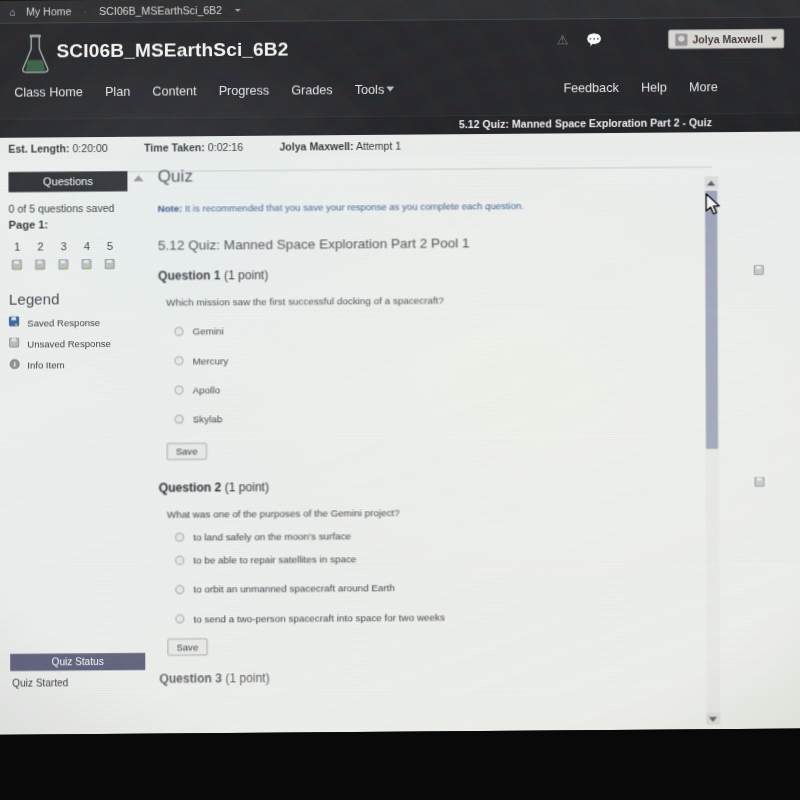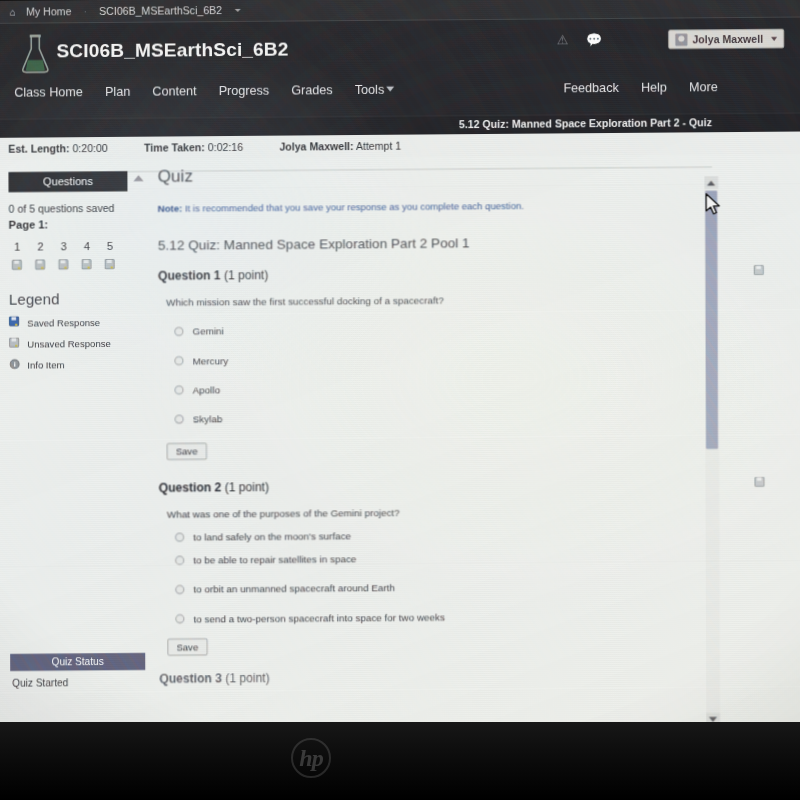--- a/index.html
+++ b/index.html
@@ -579,17 +579,14 @@
     </svg>
 
     <div id="moire1"></div>
     <div id="moire2"></div>
     <div id="moire3"></div>
     <div id="glare"></div>
     <div id="grain"></div>
     <div id="vignette"></div>
   </div>
 
-  <div id="bezel">
-    <div id="hp-logo">hp</div>
-  </div>
 
 </div>
 
 </body></html>

